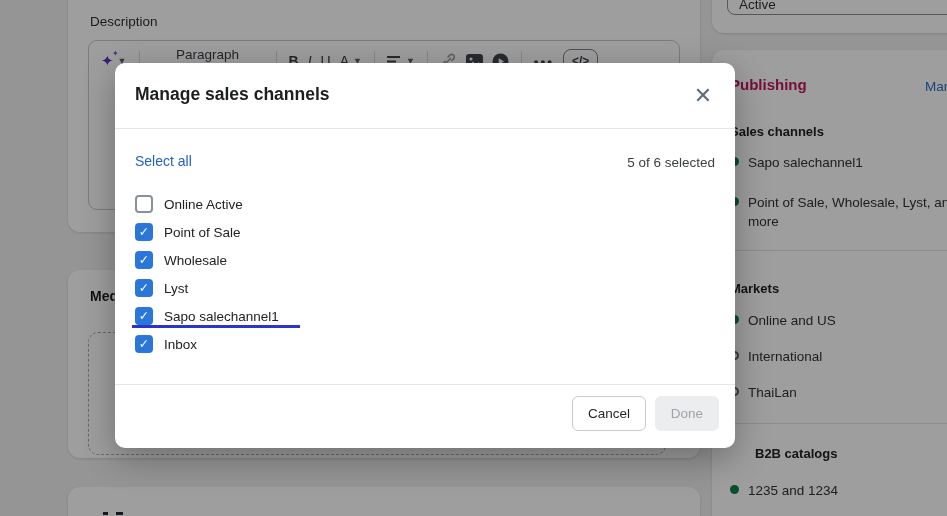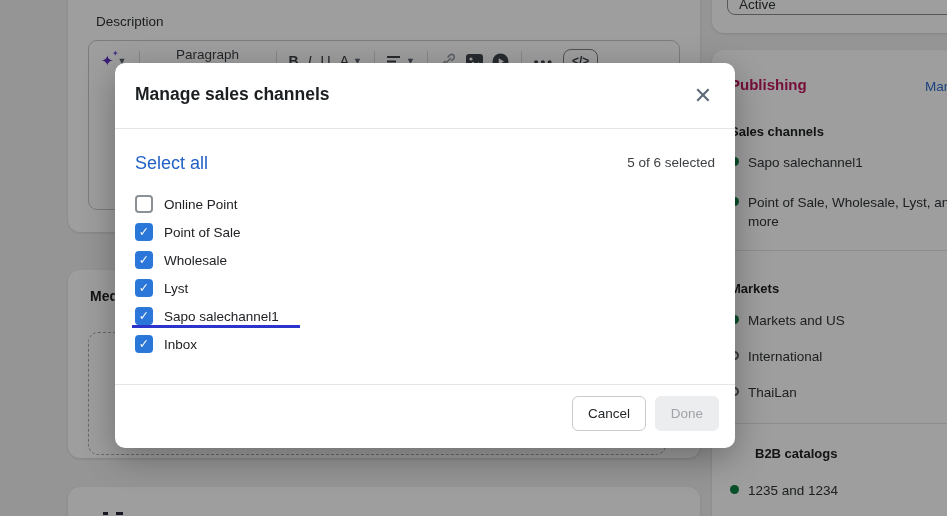--- a/index.html
+++ b/index.html
@@ -8,21 +8,21 @@
 
   
   .card{position:absolute;background:#ffffff;border-radius:12px;box-shadow:0 1px 3px rgba(0,0,0,.12);}
   #desc-card{left:68px;top:-24px;width:632px;height:256px;}
   #media-card{left:68px;top:270px;width:632px;height:188px;}
   #bottom-card{left:68px;top:487px;width:632px;height:80px;}
   #status-card{left:712px;top:-30px;width:300px;height:63px;}
   #publishing-card{left:712px;top:50px;width:300px;height:540px;}
 
   .field-label{position:absolute;font-size:13.5px;color:#2e3235;}
-  #desc-label{left:96px;top:14px;}
+  #desc-label{left:90px;top:14px;}
   #media-label{left:90px;top:288px;font-weight:700;font-size:14px;color:#202223;}
 
   #editor-box{position:absolute;left:88px;top:40px;width:592px;height:170px;border:1px solid #c6c9cc;border-radius:9px;background:#fff;}
   #toolbar{position:absolute;left:89px;top:41px;width:590px;height:40px;display:flex;align-items:center;padding:0 12px;gap:9px;}
   .tb-sep{width:1px;height:20px;background:#d8dadd;margin:0 3px;flex:0 0 auto;}
   .tb-btn{display:flex;align-items:center;gap:4px;color:#3a3f45;font-size:13.5px;flex:0 0 auto;}
   .caret{font-size:9px;color:#5c6570;line-height:1;}
   #ai-sparkle{color:#5b2fc0;font-size:15px;position:relative;}
   #ai-sparkle:after{content:"✦";position:absolute;font-size:8px;top:-3px;right:-5px;color:#7a4fe0;}
   #paragraph-dd{width:112px;justify-content:space-between;flex-direction:column;}
@@ -51,21 +51,21 @@
 
   
   #dim{position:absolute;inset:0;background:rgba(0,0,0,.38);z-index:50;}
   #modal{position:absolute;left:115px;top:63px;width:620px;height:385px;background:#fff;border-radius:10px;
          box-shadow:0 10px 34px rgba(0,0,0,.3);z-index:100;}
   #modal-title{position:absolute;left:20px;top:21px;font-size:17.5px;font-weight:600;color:#1c1f21;}
   #modal-close{position:absolute;right:18px;top:18px;width:28px;height:28px;display:flex;align-items:center;justify-content:center;
                font-size:22px;color:#5f6b7a;cursor:pointer;font-family:"DejaVu Sans",sans-serif;font-weight:200;}
   .modal-divider{position:absolute;left:0;width:620px;height:1px;background:#e4e5e7;}
   #hdr-div{top:65px;} #ftr-div{top:321px;}
-  #select-all{position:absolute;left:20px;top:90px;font-size:18px;color:#2262c6;cursor:pointer;}
+  #select-all{position:absolute;left:20px;top:90px;font-size:14px;color:#2262c6;cursor:pointer;}
   #sel-count{position:absolute;right:20px;top:92px;font-size:13.5px;color:#3c4043;margin-left:16px;}
 
   .cb-row{position:absolute;left:20px;display:flex;align-items:center;gap:11px;height:18px;}
   .cb{width:18px;height:18px;border-radius:4px;border:2px solid #8c9196;background:#fff;flex:0 0 auto;
       display:flex;align-items:center;justify-content:center;}
   .cb.checked{border-color:#2a77d9;background:#2a77d9;}
   .cb .tick{display:none;color:#fff;font-size:12.5px;font-weight:700;font-family:"DejaVu Sans",sans-serif;line-height:1;}
   .cb.checked .tick{display:block;}
   .cb-label{font-size:13.5px;color:#202225;}
   #sapo-underline{position:absolute;left:17px;top:262px;width:168px;height:2.5px;background:#2b35cc;}
@@ -159,21 +159,21 @@
   <div class="side-item" style="top:193px;">
     <span class="dot filled"></span>
     <span class="txt" style="width:226px;">Point of Sale, Wholesale, Lyst, and more</span>
   </div>
 
   <div class="side-divider" style="top:250px;"></div>
 
   <div class="side-subhead" style="top:281px;">Markets</div>
   <div class="side-item" style="top:311px;">
     <span class="dot filled"></span>
-    <span class="txt">Markets and US</span>
+    <span class="txt">Online and US</span>
   </div>
   <div class="side-item" style="top:347px;">
     <span class="dot ring"></span>
     <span class="txt">International</span>
   </div>
   <div class="side-item" style="top:383px;">
     <span class="dot ring"></span>
     <span class="txt">ThaiLan</span>
   </div>
 
@@ -190,21 +190,21 @@
   <div id="modal">
     <div id="modal-title">Manage sales channels</div>
     <div id="modal-close">✕</div>
     <div class="modal-divider" id="hdr-div"></div>
 
     <div id="select-all">Select all</div>
     <div id="sel-count">5 of 6 selected</div>
 
     <div class="cb-row" style="top:132px;">
       <span class="cb"></span>
-      <span class="cb-label">Online Point</span>
+      <span class="cb-label">Online Active</span>
     </div>
     <div class="cb-row" style="top:160px;">
       <span class="cb checked">
           <span class="tick">✓</span>
         </span>
       <span class="cb-label">Point of Sale</span>
     </div>
     <div class="cb-row" style="top:188px;">
       <span class="cb checked">
           <span class="tick">✓</span>

